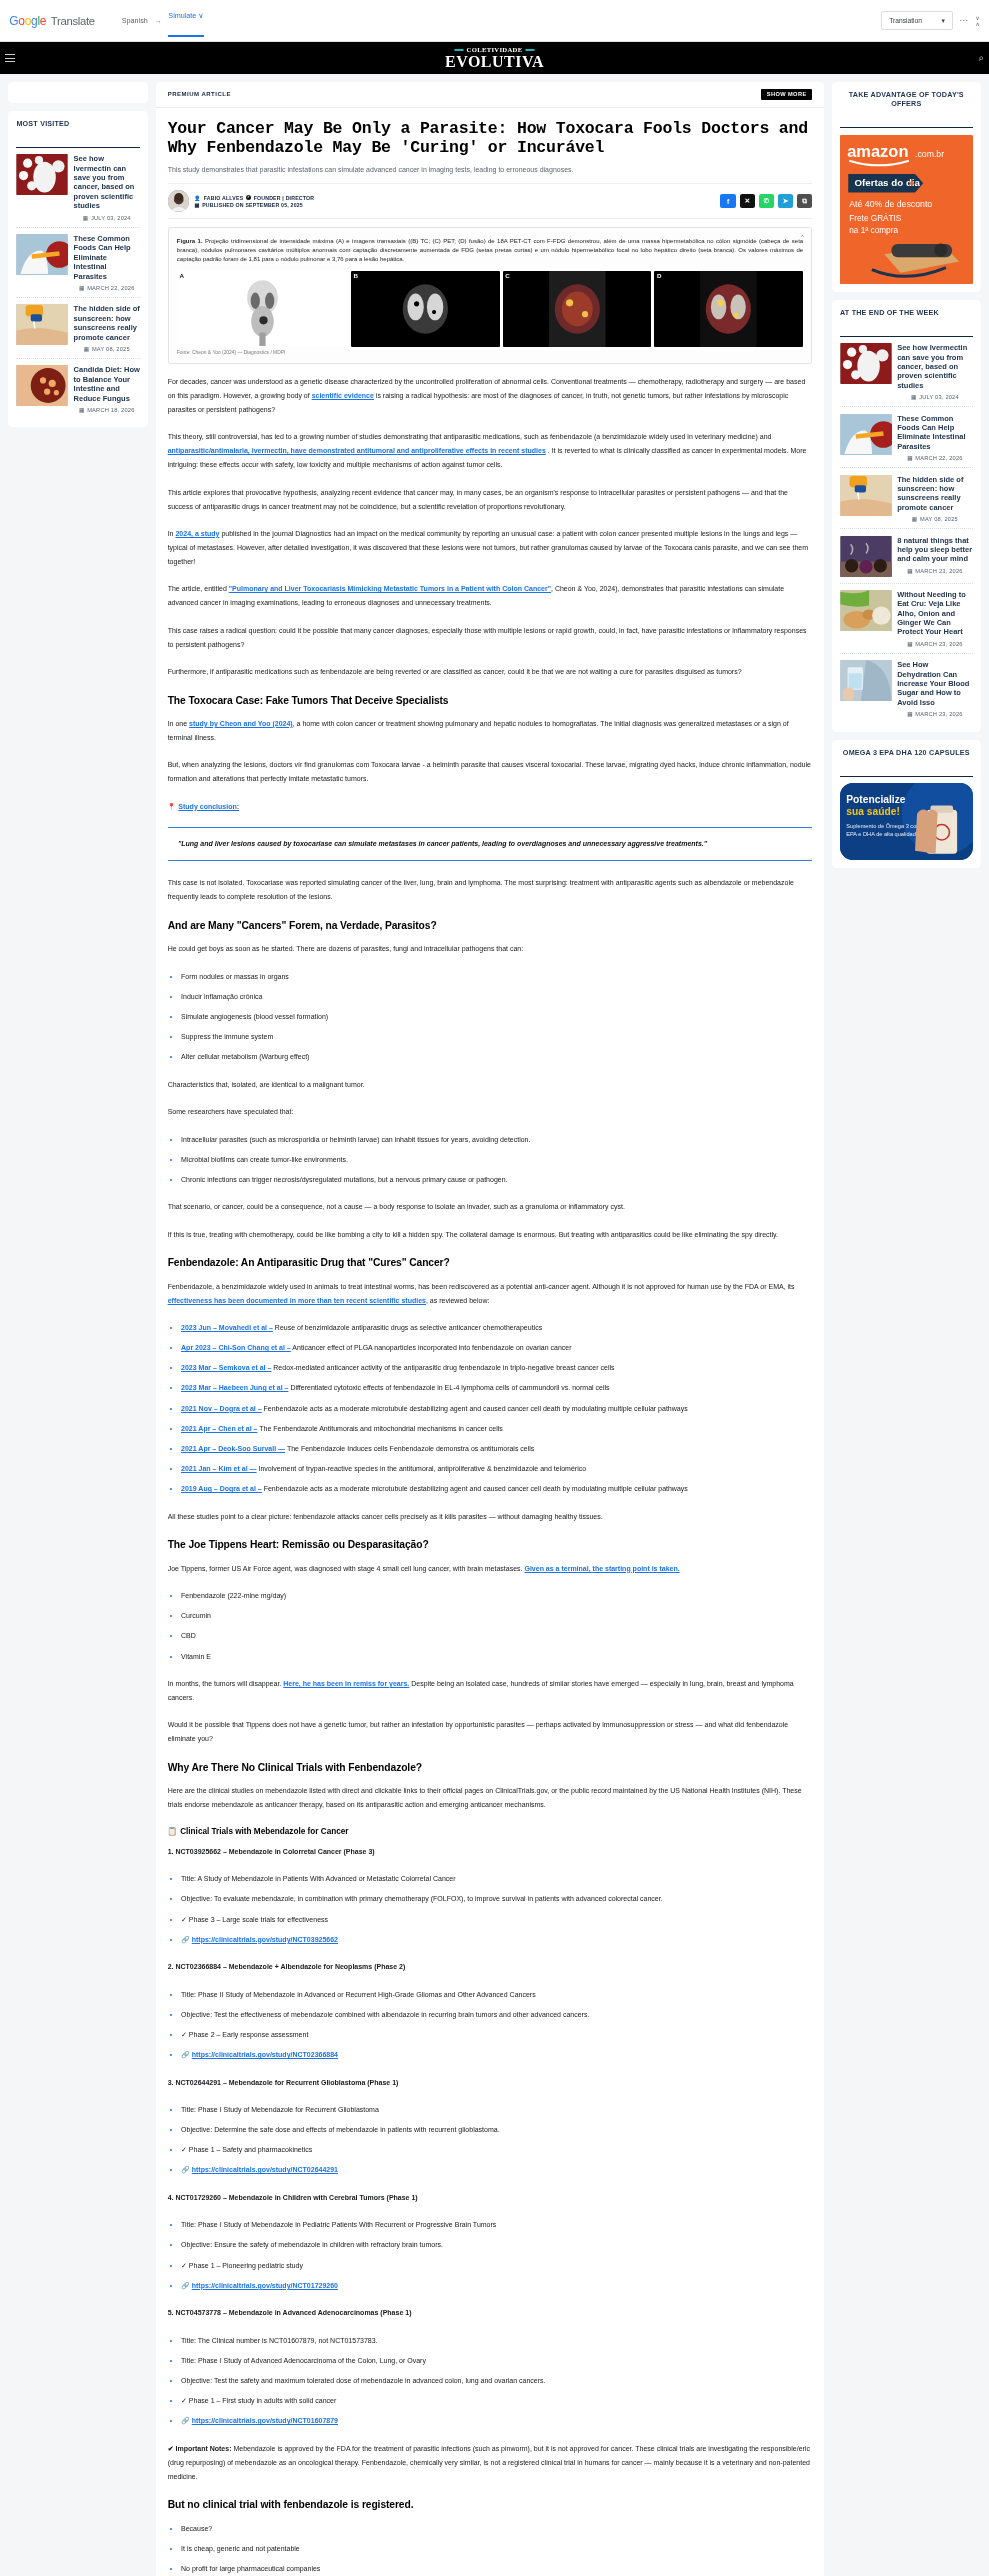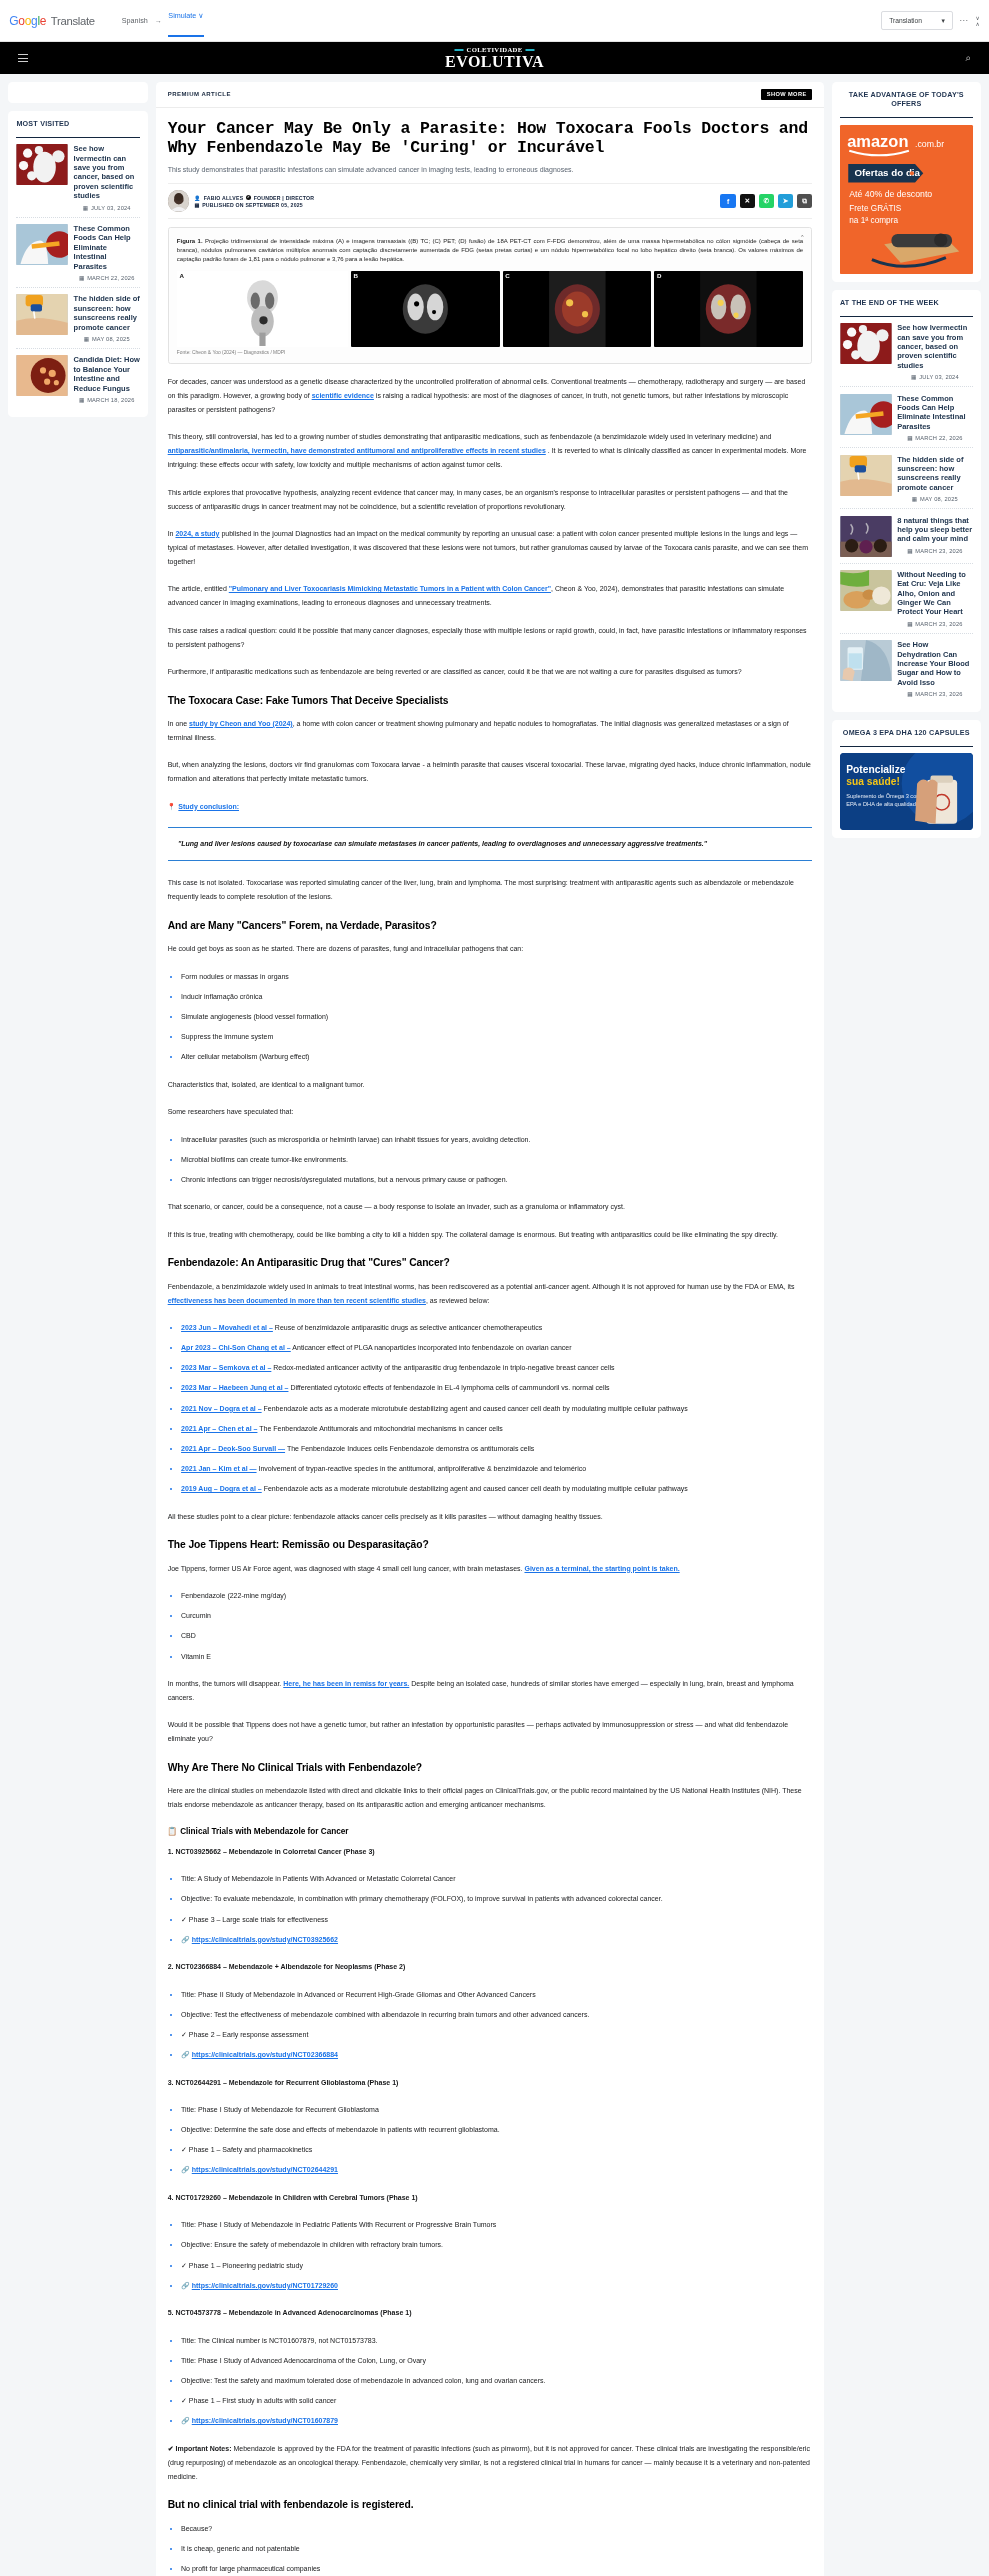--- a/index.html
+++ b/index.html
@@ -28,21 +28,21 @@
   .gt-select{
     border:0.5px solid #dadce0; border-radius:2.1px; padding:4.6px 7.2px; font-size:6.7px;
     color:#3c4043; display:flex; align-items:center; gap:13.4px; min-width:72px; justify-content:space-between;
   }
   .gt-kebab{ color:#5f6368; font-size:8.8px; line-height:.7; letter-spacing:0; writing-mode:vertical-rl;}
   .gt-chevrons{ display:flex; flex-direction:column; font-size:5.7px; color:#5f6368; line-height:1.05;}
 
   
   .site-header{
     background:#000; height:32px; display:flex; align-items:center;
-    padding:0 18px; position:relative;
+    padding:0 5px; position:relative;
   }
   .hamburger{ display:flex; flex-direction:column; gap:2.1px; cursor:pointer;}
   .hamburger span{ display:block; width:9.8px; height:1px; background:#cfcfcf;}
   .brand{ position:absolute; left:50%; transform:translateX(-50%); text-align:center; color:#fff;}
   .brand .b-top{
     font-family:"Liberation Serif", serif; font-weight:bold; font-size:6.7px;
     letter-spacing:0.3px; display:flex; align-items:center; gap:2.6px; justify-content:center;
   }
   .brand .b-top .rule{ display:block; width:9.3px; height:1.5px; background:#23b3c6;}
   .brand .b-main{
@@ -54,21 +54,21 @@
   
   .page{ display:flex; gap:8.2px; padding:8.2px; align-items:flex-start;}
   .col-left{ width:140px; flex:0 0 140px;}
   .col-main{ flex:1 1 auto; min-width:0;}
   .col-right{ width:149px; flex:0 0 149px;}
 
   .card{ background:#fff; border-radius:4.6px; padding:8.2px; margin-bottom:8.2px; }
   .card.empty{ height:20.6px; padding:0;}
   .widget-title{
     font-size:7.2px; font-weight:bold; color:#1f3350; letter-spacing:0.2px;
-    padding-bottom:9px; border-bottom:1px solid #13263f; margin-bottom:0;
+    padding-bottom:19px; border-bottom:1px solid #13263f; margin-bottom:0;
   }
 
   .mini-list{}
   .mini-item{ display:flex; gap:5.2px; padding:6.2px 0; border-bottom:0.5px dotted #d8dde3; }
   .mini-item:last-child{ border-bottom:none; }
   .mini-thumb{
     width:52px; height:41px; flex:0 0 52px; border-radius:1px; overflow:hidden;
     background:#cdd3d9;
   }
   .mini-thumb svg{display:block;width:100%;height:100%;}
@@ -131,21 +131,21 @@
   .body ul li::marker{ color:#1a73e8;}
   .quote-wrap{ border-top:1.5px solid #2b7fd4; border-bottom:1.5px solid #2b7fd4; padding:9.3px 10.3px; margin:9.3px 0 15.5px;}
   .quote-wrap p{ font-style:italic; font-weight:bold; font-size:7px; line-height:1.9; margin:0; color:#111;}
   .note-line{ margin-bottom:13.4px; }
   .trial{ margin-bottom:3.1px;}
   .trial-h{ font-size:7.2px; font-weight:bold; margin:11.3px 0 8.2px; color:#111;}
 
   
   .ad-amazon{ background:#f0652a; border-radius:1.5px; overflow:hidden; height:149px; position:relative;}
   .ad-amazon svg{display:block;width:100%;height:100%;}
-  .ad-omega{ background:#0b3f86; border-radius:4px; overflow:hidden; height:77px;}
+  .ad-omega{ background:#0b3f86; border-radius:13px; overflow:hidden; height:77px;}
   .ad-omega svg{display:block;width:100%;height:100%;}
 </style>
 </head>
 <body>
 
 <div class="gt-bar">
   <div class="gt-logo">
     <span><span class="g1">G</span><span class="g2">o</span><span class="g3">o</span><span class="g4">g</span><span class="g5">l</span><span class="g6">e</span></span>
     <span class="word">Translate</span>
   </div>

